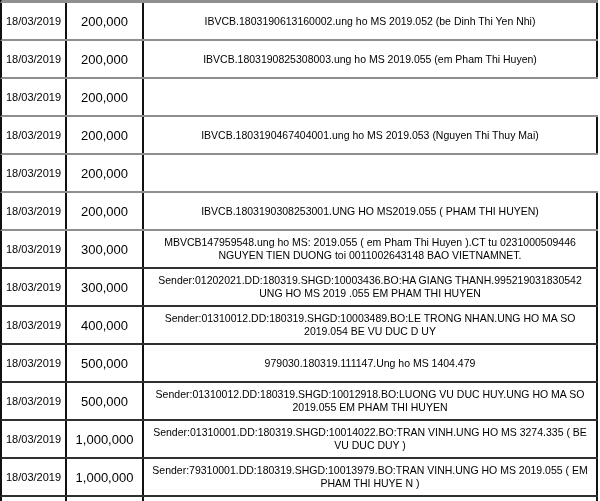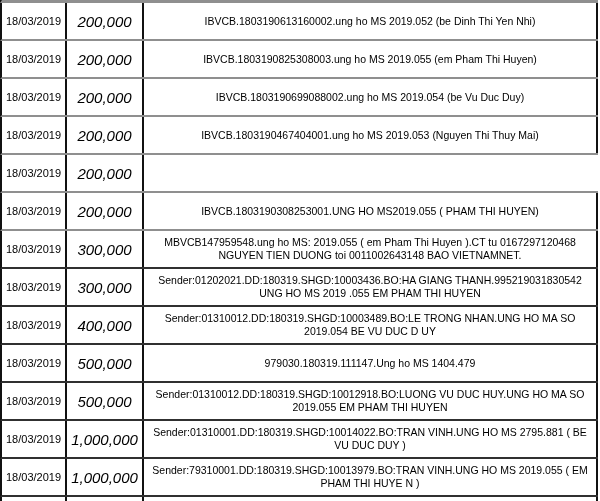--- a/index.html
+++ b/index.html
@@ -32,21 +32,21 @@
     overflow: hidden;
   }
   
   .top-sliver { height: 2px; border-bottom: 3px solid #8f8f8f; }
   .top-sliver .cell { height: 100%; }
   
   .row { height: 38px; }
   .row.sec-top    { border-bottom: 2px solid #8f8f8f; }
   .row.sec-bottom { border-bottom: 2px solid #303030; }
   .date-cell   { font-size: 11px; letter-spacing: 0px; }
-  .amount-cell { font-size: 15px; font-style: italic; }
+  .amount-cell { font-size: 13px; }
   .desc-cell   {
     font-size: 10.5px;
     line-height: 13px;
     padding: 17px 4px;
   }
   
   .bottom-sliver { height: 8px; }
 </style>
 </head>
 <body>
@@ -67,40 +67,39 @@
     <div class="cell desc-cell">IBVCB.1803190613160002.ung ho MS 2019.052 (be Dinh Thi Yen Nhi)</div>
   </div>
         <div class="grid-row row sec-top">
     <div class="cell date-cell">18/03/2019</div>
     <div class="cell amount-cell">200,000</div>
     <div class="cell desc-cell">IBVCB.1803190825308003.ung ho MS 2019.055 (em Pham Thi Huyen)</div>
   </div>
         <div class="grid-row row sec-top">
     <div class="cell date-cell">18/03/2019</div>
     <div class="cell amount-cell">200,000</div>
-    <div class="cell desc-cell">IBVCB.1803190699088002.ung ho MS 2019.054 (be Vu Duc Duy)</div>
   </div>
         <div class="grid-row row sec-top">
     <div class="cell date-cell">18/03/2019</div>
     <div class="cell amount-cell">200,000</div>
     <div class="cell desc-cell">IBVCB.1803190467404001.ung ho MS 2019.053 (Nguyen Thi Thuy Mai)</div>
   </div>
         <div class="grid-row row sec-top">
     <div class="cell date-cell">18/03/2019</div>
     <div class="cell amount-cell">200,000</div>
   </div>
         <div class="grid-row row sec-top">
     <div class="cell date-cell">18/03/2019</div>
     <div class="cell amount-cell">200,000</div>
     <div class="cell desc-cell">IBVCB.1803190308253001.UNG HO MS2019.055 ( PHAM THI HUYEN)</div>
   </div>
         <div class="grid-row row sec-bottom">
     <div class="cell date-cell">18/03/2019</div>
     <div class="cell amount-cell">300,000</div>
-    <div class="cell desc-cell">MBVCB147959548.ung ho MS: 2019.055 ( em Pham Thi Huyen ).CT tu 0167297120468 NGUYEN TIEN DUONG toi 0011002643148 BAO VIETNAMNET.</div>
+    <div class="cell desc-cell">MBVCB147959548.ung ho MS: 2019.055 ( em Pham Thi Huyen ).CT tu 0231000509446 NGUYEN TIEN DUONG toi 0011002643148 BAO VIETNAMNET.</div>
   </div>
         <div class="grid-row row sec-bottom">
     <div class="cell date-cell">18/03/2019</div>
     <div class="cell amount-cell">300,000</div>
     <div class="cell desc-cell">Sender:01202021.DD:180319.SHGD:10003436.BO:HA GIANG THANH.995219031830542 UNG HO MS 2019 .055 EM PHAM THI HUYEN</div>
   </div>
         <div class="grid-row row sec-bottom">
     <div class="cell date-cell">18/03/2019</div>
     <div class="cell amount-cell">400,000</div>
     <div class="cell desc-cell">Sender:01310012.DD:180319.SHGD:10003489.BO:LE TRONG NHAN.UNG HO MA SO 2019.054 BE VU DUC D UY</div>
@@ -111,21 +110,21 @@
     <div class="cell desc-cell">979030.180319.111147.Ung ho MS 1404.479</div>
   </div>
         <div class="grid-row row sec-bottom">
     <div class="cell date-cell">18/03/2019</div>
     <div class="cell amount-cell">500,000</div>
     <div class="cell desc-cell">Sender:01310012.DD:180319.SHGD:10012918.BO:LUONG VU DUC HUY.UNG HO MA SO 2019.055 EM PHAM THI HUYEN</div>
   </div>
         <div class="grid-row row sec-bottom">
     <div class="cell date-cell">18/03/2019</div>
     <div class="cell amount-cell">1,000,000</div>
-    <div class="cell desc-cell">Sender:01310001.DD:180319.SHGD:10014022.BO:TRAN VINH.UNG HO MS 2795.881 ( BE VU DUC DUY )</div>
+    <div class="cell desc-cell">Sender:01310001.DD:180319.SHGD:10014022.BO:TRAN VINH.UNG HO MS 3274.335 ( BE VU DUC DUY )</div>
   </div>
         <div class="grid-row row sec-bottom">
     <div class="cell date-cell">18/03/2019</div>
     <div class="cell amount-cell">1,000,000</div>
     <div class="cell desc-cell">Sender:79310001.DD:180319.SHGD:10013979.BO:TRAN VINH.UNG HO MS 2019.055 ( EM PHAM THI HUYE N )</div>
   </div>
       </div>
 
     <div class="grid-row bottom-sliver">
       <div class="cell"></div>

